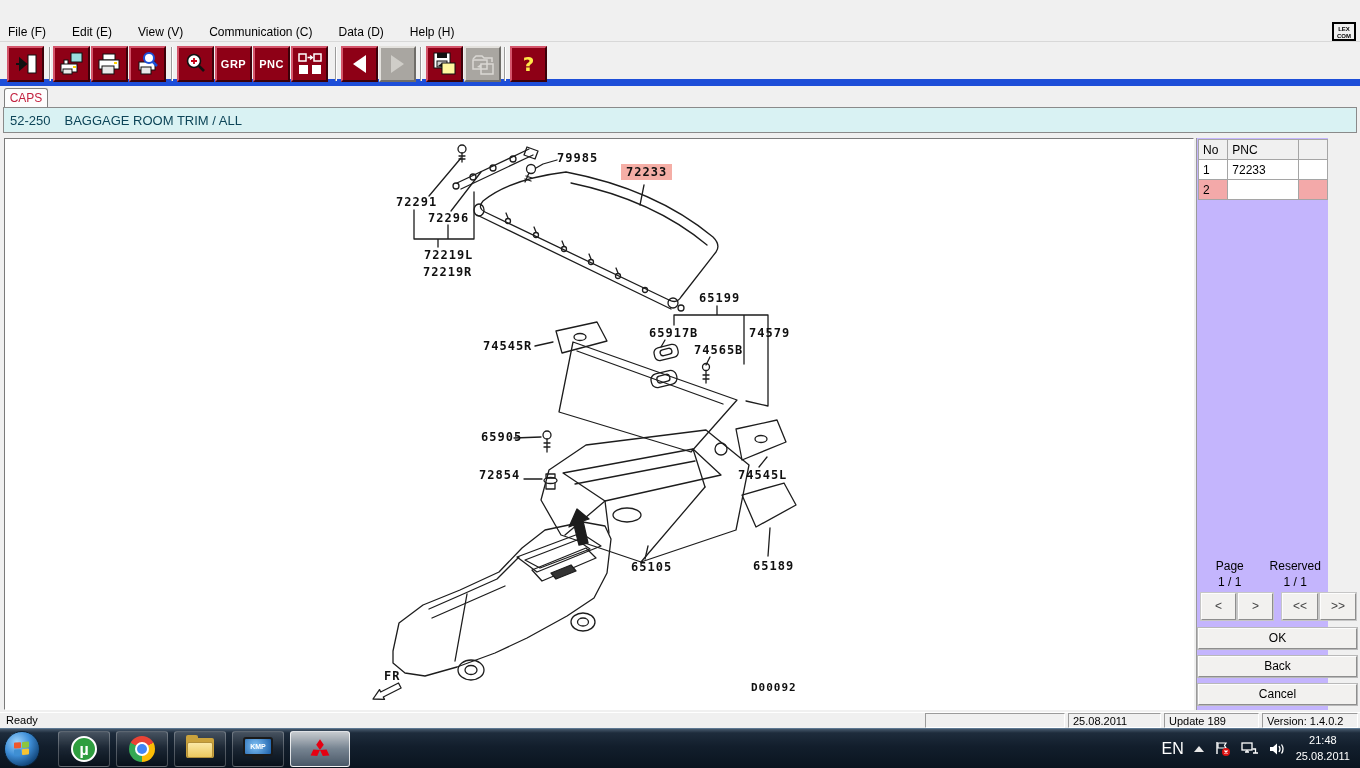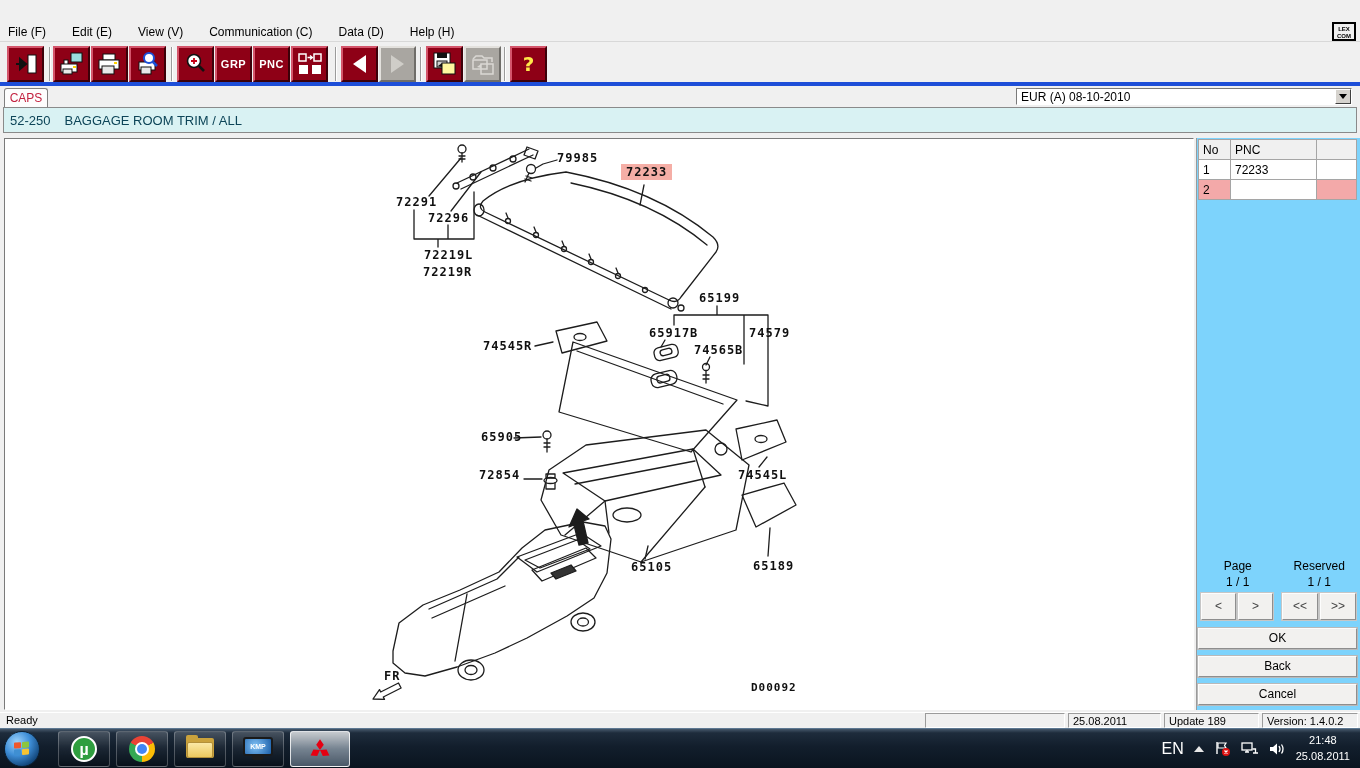--- a/index.html
+++ b/index.html
@@ -25,21 +25,21 @@
 
   
   .menubar { position:absolute; left:0; top:22px; width:1360px; height:20px; background:#f0f0f0;
     display:flex; align-items:center; padding-left:8px; gap:26px; font-size:12px; color:#000;
     border-bottom:1px solid #d8d8d8; }
   .lexcom { position:absolute; right:4px; top:0px; width:24px; height:19px; border:2px solid #000;
     font-size:6px; font-weight:bold; line-height:1.1; text-align:center; padding-top:2px; letter-spacing:0; }
 
   
   .toolbar { position:absolute; left:0; top:42px; width:1360px; height:44px; background:#f0f0f0;
-    border-bottom:4px solid #1d4ed8; }
+    border-bottom:7px solid #1d4ed8; }
   .tbtn { position:absolute; top:4px; width:37px; height:36px; background:#8e0016;
     border:2px solid; border-color:#d4556b #3c0009 #3c0009 #d4556b;
     display:flex; align-items:center; justify-content:center; color:#fff; }
   .tbtn.dis { background:#a9a6a1; border-color:#e3e1dd #6f6d69 #6f6d69 #e3e1dd; }
   .tbtn .txt { font-size:11px; font-weight:bold; letter-spacing:.5px; }
   .tbtn .qm { color:#ffe84a; font-size:20px; font-weight:bold; font-family:"DejaVu Sans",sans-serif; }
   .tsep { position:absolute; top:5px; width:2px; height:34px; border-left:1px solid #9b9b9b; border-right:1px solid #fff; }
   .tri-left { width:0; height:0; border-top:9px solid transparent; border-bottom:9px solid transparent; border-right:13px solid #fff; }
   .tri-right { width:0; height:0; border-top:9px solid transparent; border-bottom:9px solid transparent; border-left:13px solid #cfcdc8; }
 
@@ -58,21 +58,21 @@
     border:1px solid #8a8a8a; color:#0d4558; font-size:13px; display:flex; align-items:center; gap:14px; padding-left:6px; }
 
   
   .diagram { position:absolute; left:4px; top:138px; width:1190px; height:572px; background:#fff;
     border:1px solid; border-color:#7a7a7a #ffffff #ffffff #7a7a7a; }
   .dlabel { position:absolute; font-family:"DejaVu Sans Mono",monospace; font-weight:bold; font-size:12px;
     letter-spacing:1px; color:#101010; white-space:nowrap; }
   .dlabel.hl { background:#f5aea6; padding:1px 5px; }
   svg text { font-family:"DejaVu Sans Mono",monospace; font-weight:bold; fill:#101010; }
 
-  .panel { position:absolute; left:1196px; top:138px; width:164px; height:572px; background:#7dd3fc;
+  .panel { position:absolute; left:1196px; top:138px; width:132px; height:572px; background:#c4b5fd;
     border-left:1px solid #9a9a9a; }
   .ptable { position:absolute; left:1px; top:1px; border-collapse:collapse; font-size:12px; }
   .ptable th { background:#f0f0f0; font-weight:normal; text-align:left; padding:2px 4px; border:1px solid #a5a5a5; height:20px; }
   .ptable td { background:#fff; padding:2px 4px; border:1px solid #a5a5a5; height:20px; }
   .ptable .c-no { width:32px; } .ptable .c-pnc { width:86px; } .ptable .c-x { width:40px; }
   .ptable td.pink { background:#f3a9a9; }
   .pager-labels { position:absolute; left:0; top:421px; width:100%; display:flex; font-size:12px; color:#000; }
   .pager-labels div { width:50%; text-align:center; }
   .pager-vals { position:absolute; left:0; top:437px; width:100%; display:flex; font-size:12px; }
   .pager-vals div { width:50%; text-align:center; }
@@ -226,26 +226,20 @@
         </svg>
     </div>
     <div class="tsep" style="left:504px"></div>
     <div class="tbtn" style="left:510px">
         <span class="qm">?</span>
       </div>
   </div>
 
   <div class="tabrow">
     <div class="tab-caps">CAPS</div>
-    <div class="combo">
-      <span class="val">EUR (A)   08-10-2010</span>
-      <span class="drop">
-          <b></b>
-        </span>
-    </div>
   </div>
 
   <div class="cyanbar">
     <span>52-250</span>
     <span>BAGGAGE ROOM TRIM / ALL</span>
   </div>
 
   <div class="diagram">
     <svg width="1190" height="570" viewBox="0 0 1190 570">
       <g stroke="#1d1d1d" fill="none" stroke-width="1.3" stroke-linejoin="round" stroke-linecap="round">

